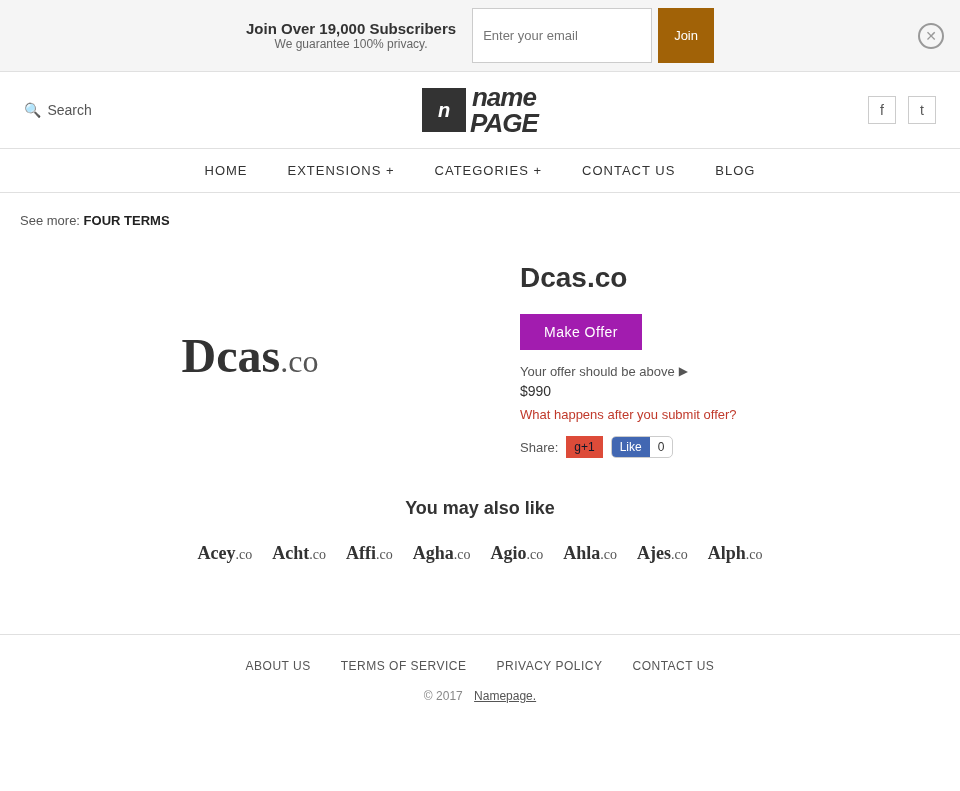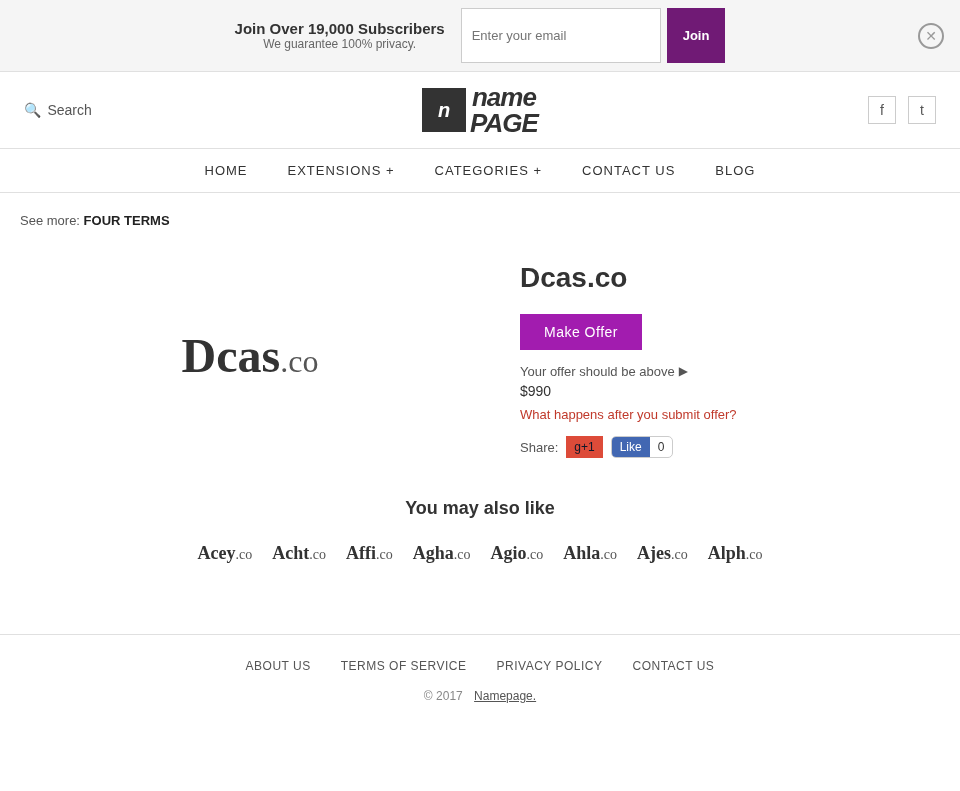--- a/index.html
+++ b/index.html
@@ -17,31 +17,31 @@
       position: relative;
     }
     .top-banner-text { text-align: center; }
     .top-banner-title { font-size: 15px; font-weight: 600; color: #333; }
     .top-banner-sub { font-size: 12px; color: #666; }
     .top-banner-form { display: flex; gap: 6px; }
     .top-banner-input {
       border: 1px solid #ccc;
       padding: 6px 10px;
       font-size: 13px;
-      width: 200px;
+      width: 180px;
       outline: none;
     }
     .top-banner-btn {
-      background: #701a75;
+      background: #a16207;
       color: #fff;
       border: none;
       padding: 20px 16px;
       font-size: 13px;
       cursor: pointer;
-      font-weight: 700;
+      font-weight: 400;
     }
     .top-banner-close {
       position: absolute;
       right: 16px;
       top: 50%;
       transform: translateY(-50%);
       width: 26px; height: 26px;
       border-radius: 50%;
       border: 2px solid #999;
       display: flex; align-items: center; justify-content: center;

